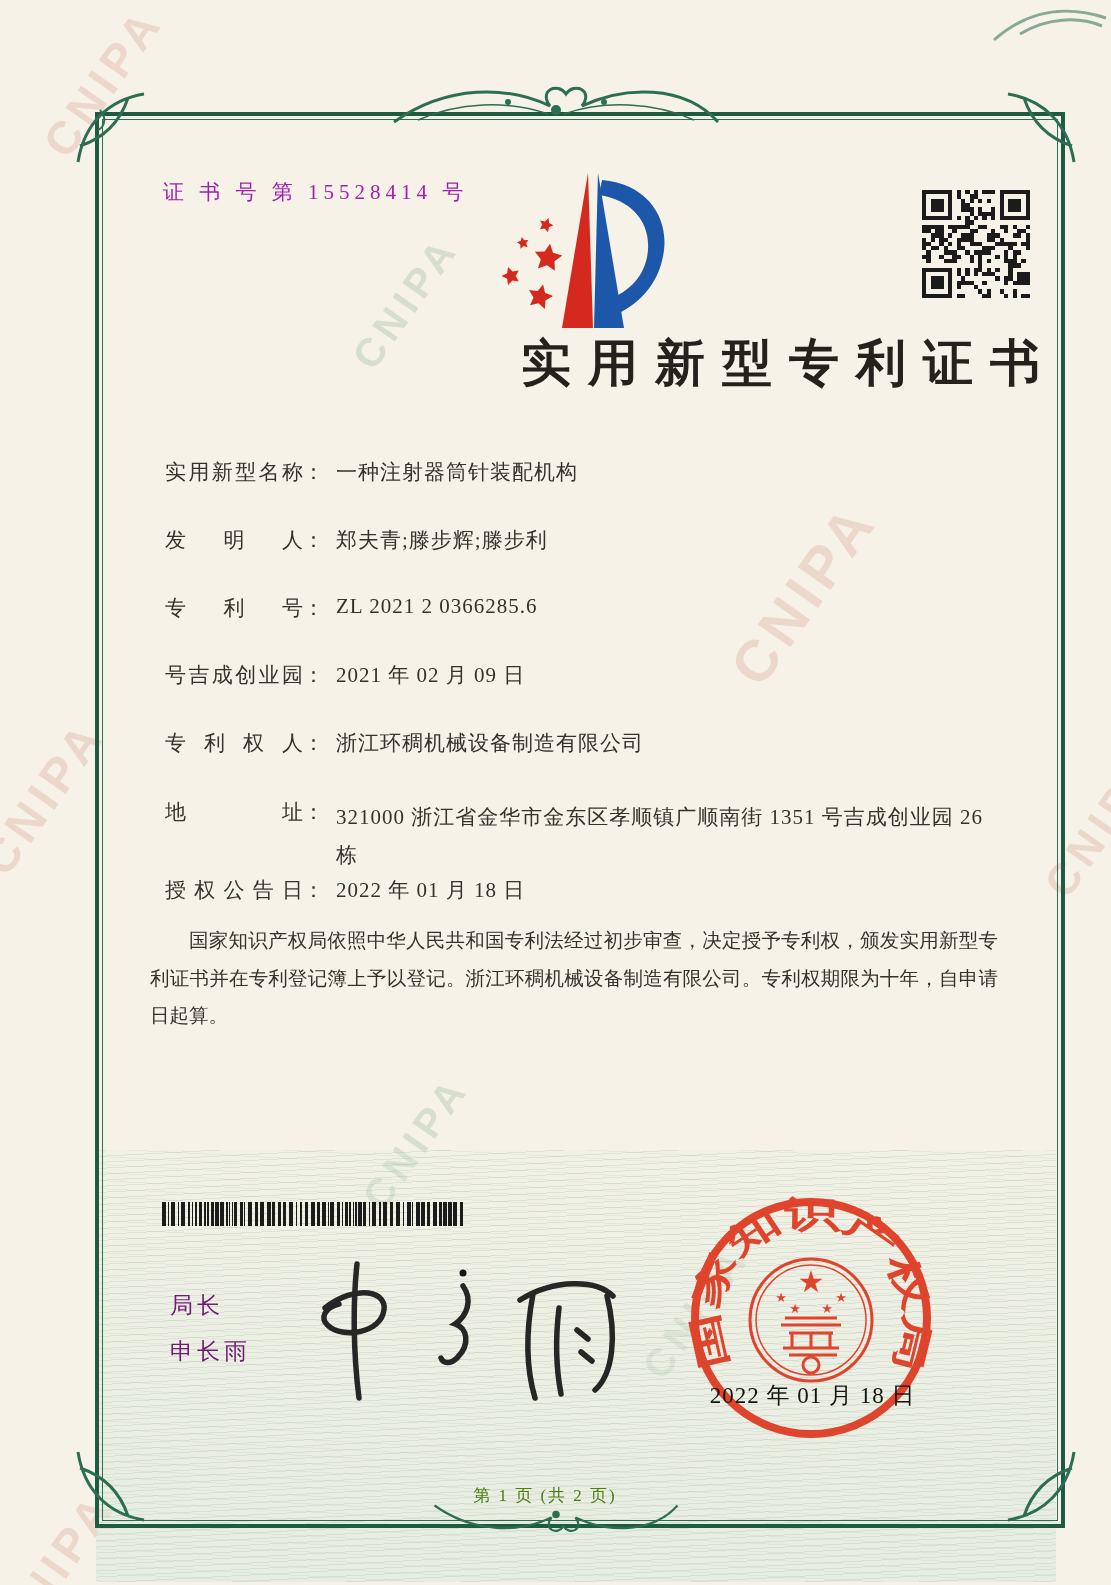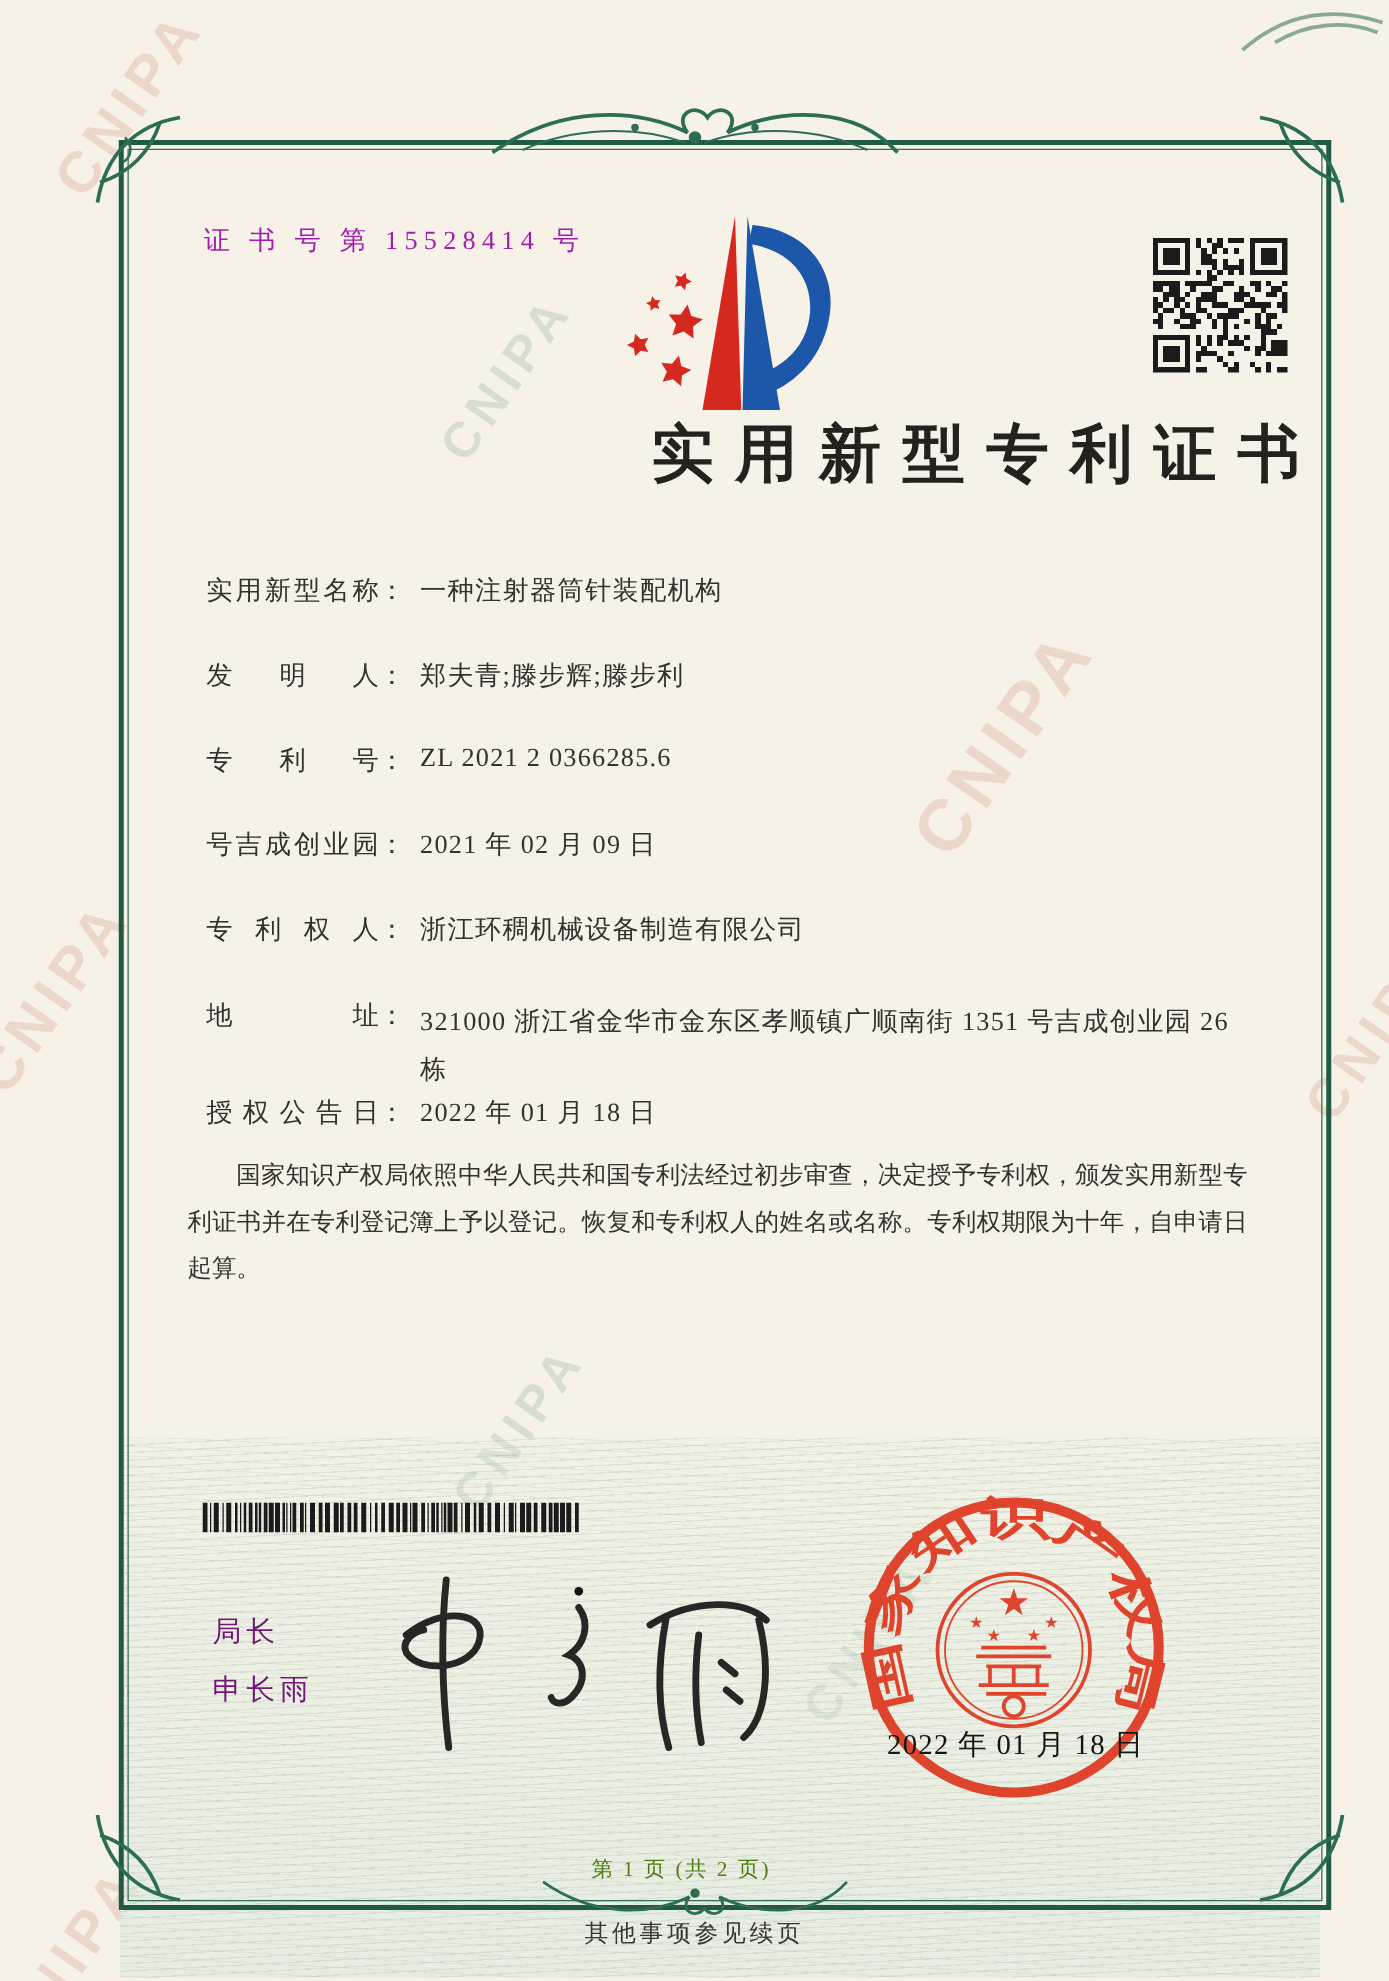--- a/index.html
+++ b/index.html
@@ -159,21 +159,21 @@
     </div>
     <div class="frow" style="top:798px">
       <span class="flabel">地址</span><span class="fcolon">：</span><span class="fvalue wrap">321000 浙江省金华市金东区孝顺镇广顺南街 1351 号吉成创业园 26 栋</span>
     </div>
     <div class="frow" style="top:876px;width:840px">
       <span class="flabel">授权公告日</span><span class="fcolon">：</span><span class="fvalue">2022 年 01 月 18 日</span>
     </div>
   </div>
 
   <div class="paras">
-    <p>国家知识产权局依照中华人民共和国专利法经过初步审查，决定授予专利权，颁发实用新型专利证书并在专利登记簿上予以登记。恢复和专利权人的姓名或名称。专利权期限为十年，自申请日起算。</p>
+    <p>国家知识产权局依照中华人民共和国专利法经过初步审查，决定授予专利权，颁发实用新型专利证书并在专利登记簿上予以登记。浙江环稠机械设备制造有限公司。专利权期限为十年，自申请日起算。</p>
   </div>
 
   <svg id="barcode" style="position:absolute;left:162px;top:1202px" width="302" height="24">
       <rect x="0" y="0" width="4" height="24" fill="#1b1b1b"></rect>
       <rect x="6" y="0" width="1" height="24" fill="#1b1b1b"></rect>
       <rect x="9" y="0" width="4" height="24" fill="#1b1b1b"></rect>
       <rect x="16" y="0" width="1" height="24" fill="#1b1b1b"></rect>
       <rect x="19" y="0" width="4" height="24" fill="#1b1b1b"></rect>
       <rect x="26" y="0" width="2" height="24" fill="#1b1b1b"></rect>
       <rect x="30" y="0" width="1" height="24" fill="#1b1b1b"></rect>
@@ -271,15 +271,14 @@
     <g stroke="#df3820" fill="none" stroke-width="3">
       <path d="M100,126 h52 M96,133 h60 M104,141 h44"></path>
       <path d="M107,141 v14 M126,141 v14 M145,141 v14"></path>
       <path d="M98,156 h56 M104,163 h48"></path>
       <circle cx="126" cy="173" r="8"></circle>
     </g>
   </svg>
   <div class="sealdate">2022 年 01 月 18 日</div>
 
   <div class="pageind">第 1 页 (共 2 页)</div>
-  <div class="contnote">其他事项参见续页</div>
 
 </div>
 
 </body></html>

